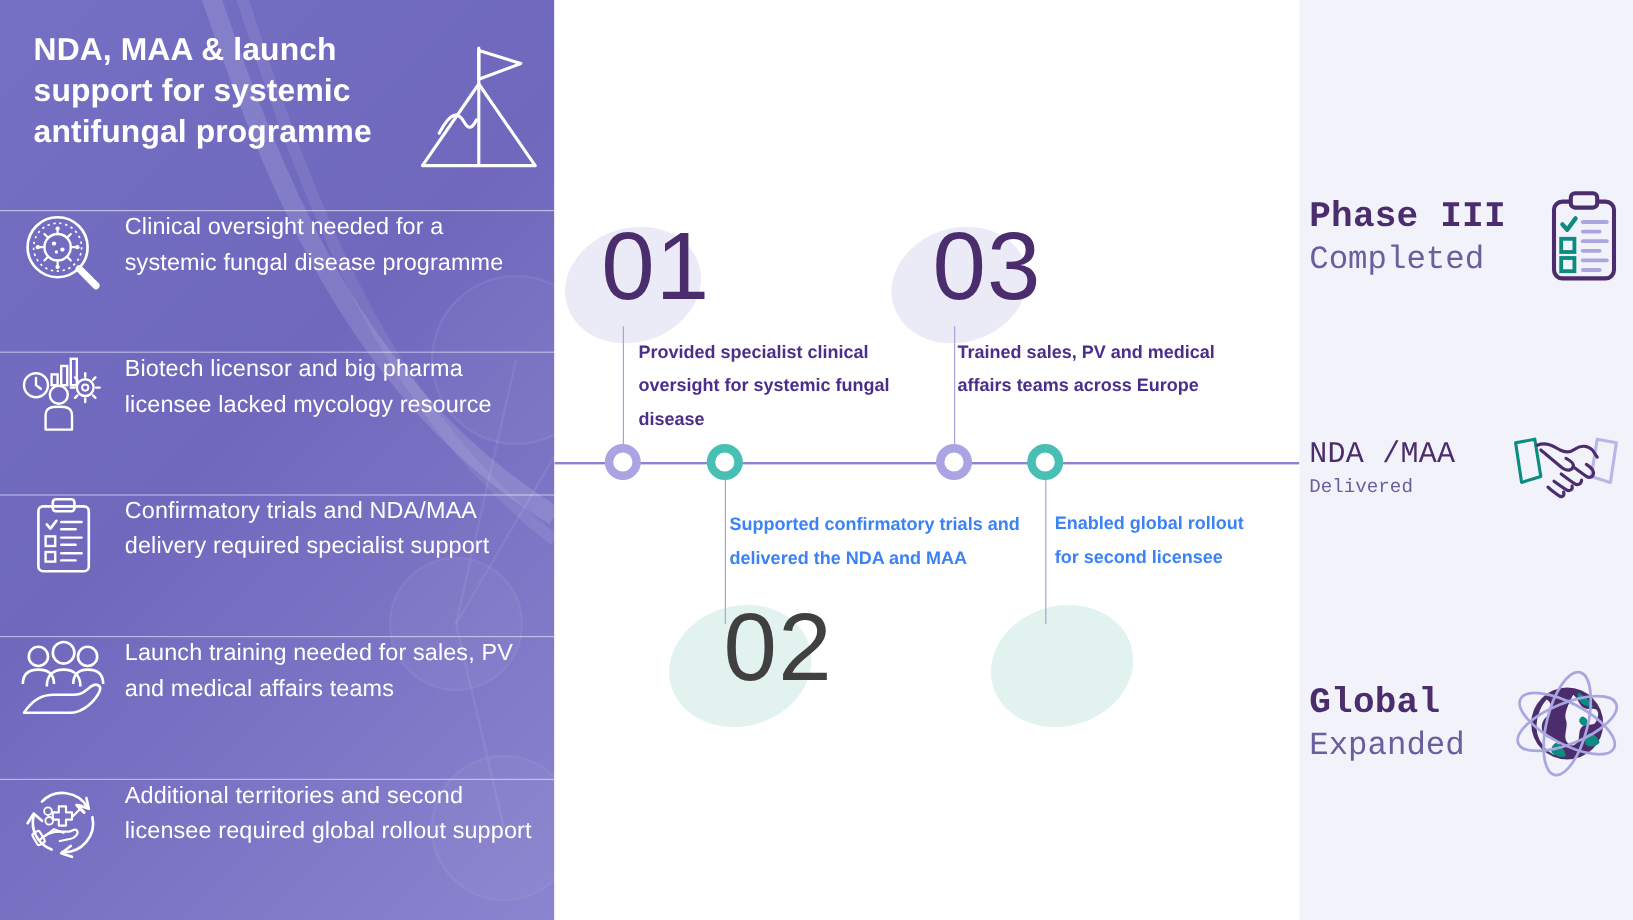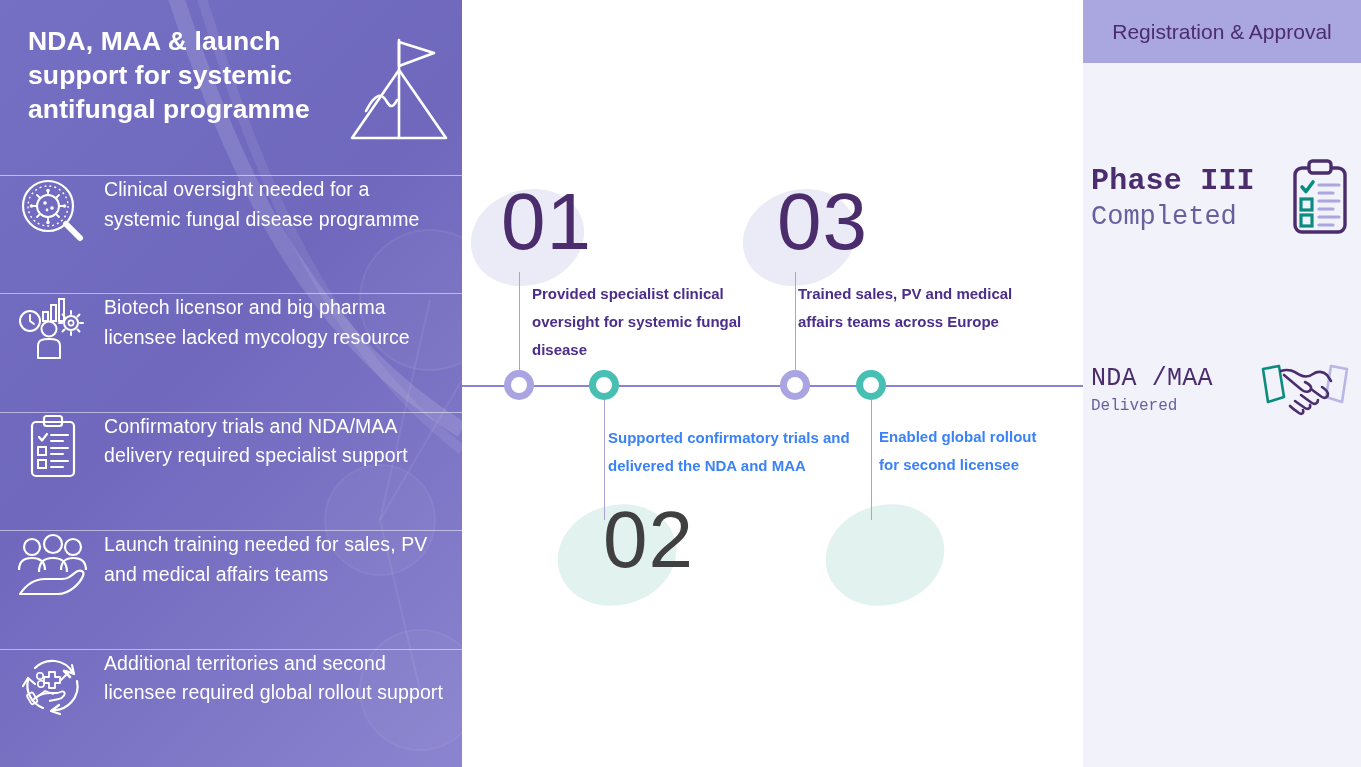--- a/index.html
+++ b/index.html
@@ -285,23 +285,20 @@
 
     <div class="blob dn" style="left:363px;top:505px;width:120px;height:100px;transform:rotate(-16deg);"></div>
     <div class="stem" style="left:409px;top:400px;height:120px;"></div>
     <div class="mtext dn" style="left:417px;top:423px;width:160px;">Enabled global rollout for second licensee</div>
     <div class="dot t" style="left:394px;top:370px;"></div>
 
   </div>
 
   <div class="right-col">
 
-    <div class="right-head">
-      <span class="right-head-text">Registration &amp; Approval</span>
-    </div>
 
     <div class="right-item" style="top:148px;height:100px;">
       <div class="ri-labels">
         <div class="ri-main" style="font-size:30px;line-height:38px;">Phase III</div>
         <div class="ri-sub" style="font-size:27px;line-height:34px;">Completed</div>
       </div>
       <span class="ri-icon">
         <svg width="66" height="80" viewBox="0 0 66 80">
           <rect x="8" y="10" width="50" height="64" rx="7" stroke="#4b2d6d" stroke-width="3.4" fill="none"></rect>
           <rect x="22" y="3" width="22" height="12" rx="3.5" stroke="#4b2d6d" stroke-width="3.4" fill="#f2f2fa"></rect>
@@ -332,16 +329,38 @@
           <path d="M24 12 C32 9 38 13 43 16 C47 18 52 18 56 15 C60 12 66 12 70 16 L74 22" stroke="#4b2d6d" stroke-width="2.6" fill="none" stroke-linecap="round" stroke-linejoin="round"></path>
           <path d="M27 16 C33 21 40 27 45 31 C49 34 53 33 54 30 C55 27 52 25 48 23" stroke="#4b2d6d" stroke-width="2.6" fill="none" stroke-linecap="round" stroke-linejoin="round"></path>
           <path d="M54 30 C58 33 62 36 65 38 C68 40 71 38 71 35 C71 32 68 30 65 28" stroke="#4b2d6d" stroke-width="2.6" fill="none" stroke-linecap="round"></path>
           <path d="M44 36 C48 39 52 42 55 44 C58 46 61 44 61 41" stroke="#4b2d6d" stroke-width="2.6" fill="none" stroke-linecap="round"></path>
           <path d="M38 42 C42 45 45 47 48 49 C51 51 54 49 53 46" stroke="#4b2d6d" stroke-width="2.6" fill="none" stroke-linecap="round"></path>
           <path d="M33 47 C36 50 39 52 42 54 C45 56 47 54 46 51" stroke="#4b2d6d" stroke-width="2.6" fill="none" stroke-linecap="round"></path>
         </svg>
       </span>
     </div>
 
+    <div class="right-item" style="top:555px;height:95px;">
+      <div class="ri-labels">
+        <div class="ri-main" style="font-size:30px;line-height:38px;">Global</div>
+        <div class="ri-sub" style="font-size:27px;line-height:34px;">Expanded</div>
+      </div>
+      <span class="ri-icon">
+        <svg width="94" height="92" viewBox="0 0 94 92">
+          <circle cx="47" cy="46" r="30" fill="#4b2d6d"></circle>
+          <path d="M30 26 C36 30 34 37 30 40 C26 43 24 50 28 55 C32 60 38 58 40 62 C42 66 38 70 36 72
+                   C30 69 24 62 22 54 C20 44 24 32 30 26 Z" fill="#f2f2fa"></path>
+          <path d="M52 22 C56 25 57 31 61 33 C65 35 69 32 72 35 C74 38 72 43 70 46 C66 48 62 46 59 49
+                   C56 52 58 58 55 62 C52 66 48 64 46 60 C44 55 48 48 46 43 C44 38 48 30 52 22 Z" fill="#f2f2fa"></path>
+          <path d="M56 20 C61 22 66 27 69 32 C66 33 62 31 59 29 C57 27 55 23 56 20 Z" fill="#0c8c80"></path>
+          <path d="M38 62 C42 64 45 68 46 73 C42 75 37 73 34 70 C33 67 35 63 38 62 Z" fill="#0c8c80"></path>
+          <path d="M66 54 C70 55 73 58 74 62 C70 66 65 66 62 63 C61 59 63 55 66 54 Z" fill="#0c8c80"></path>
+          <path d="M60 40 C63 41 65 44 64 47 C61 49 58 47 57 44 C57 42 58 40 60 40 Z" fill="#0c8c80"></path>
+          <ellipse cx="47" cy="46" rx="44" ry="17" stroke="#a9a6e0" stroke-width="2.3" fill="none" transform="rotate(-22 47 46)"></ellipse>
+          <ellipse cx="47" cy="46" rx="44" ry="17" stroke="#a9a6e0" stroke-width="2.3" fill="none" transform="rotate(28 47 46)"></ellipse>
+          <ellipse cx="47" cy="46" rx="17" ry="44" stroke="#a9a6e0" stroke-width="2.3" fill="none" transform="rotate(14 47 46)"></ellipse>
+        </svg>
+      </span>
+    </div>
 
   </div>
 
 </div>
 
 </body></html>

